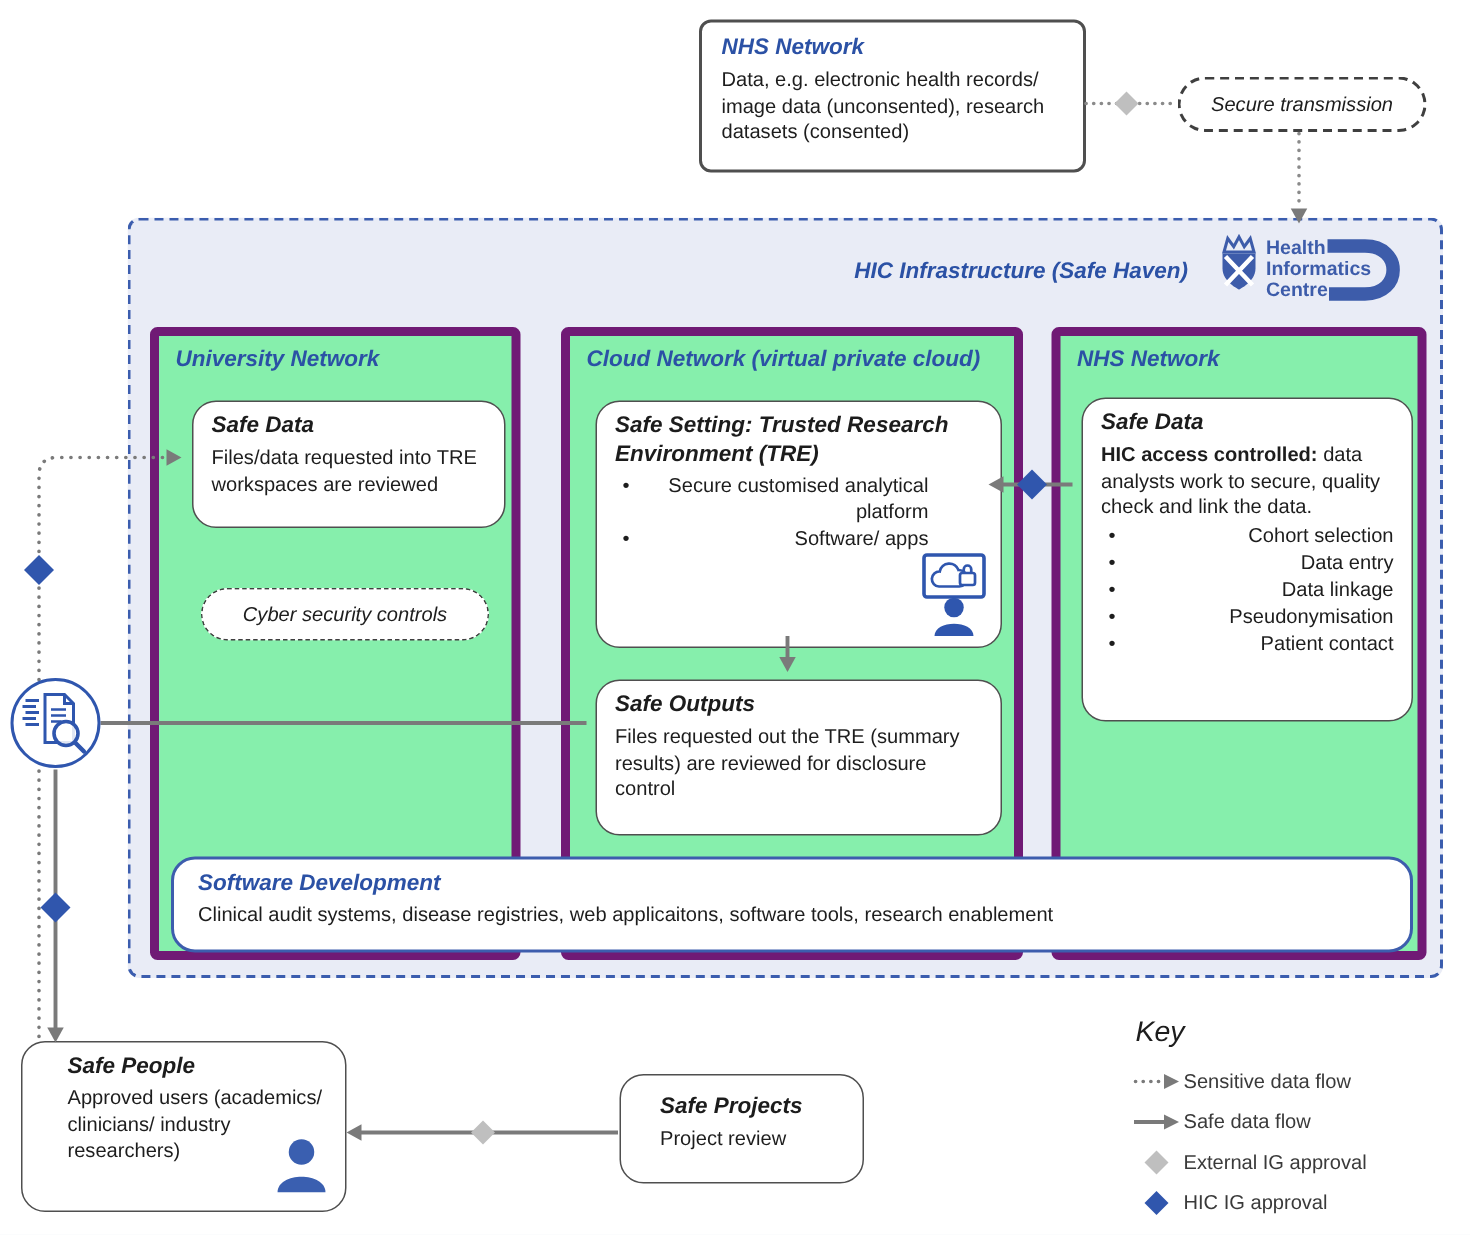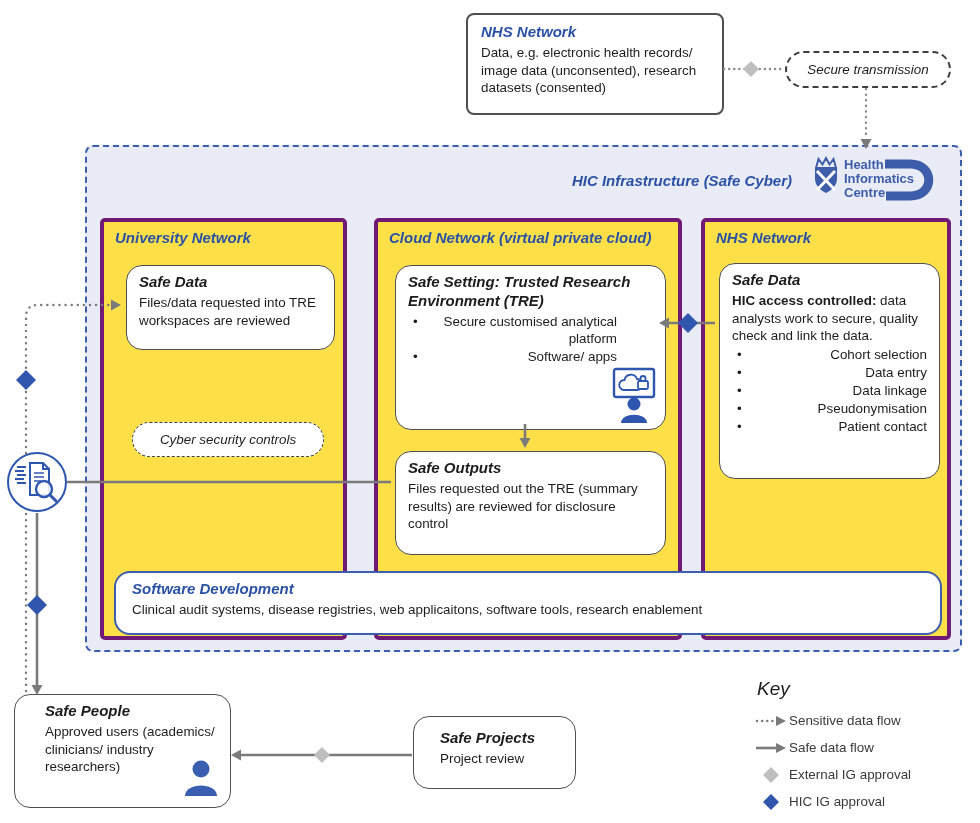--- a/index.html
+++ b/index.html
@@ -20,27 +20,27 @@
     font-size:13.4px;color:#1d1d1d;box-sizing:border-box;}
   
   #nhs-top{left:466px;top:13px;width:258px;height:102px;border-radius:8px;border-width:2px;padding:8px 13px;}
   #secure-oval{left:785px;top:51px;width:166px;height:37px;border-width:2px;}
   
   #infra{position:absolute;left:85px;top:145px;width:877px;height:507px;box-sizing:border-box;
     background:#e9ecf6;border:2px dashed #3b5dae;border-radius:8px;}
   #infra-title{position:absolute;top:25px;right:168px;font-size:15px;font-weight:bold;
     font-style:italic;color:#2b51a5;}
   #logo{position:absolute;top:8px;right:12px;width:140px;height:50px;}
-  .column{position:absolute;background:#fde047;border:4px solid #701a75;border-radius:5px;box-sizing:border-box;}
+  .column{position:absolute;background:#86efac;border:6px solid #701a75;border-radius:5px;box-sizing:border-box;}
   .col-title{padding:7px 0 0 11px;font-size:15px;font-weight:bold;font-style:italic;color:#2b51a5;}
   #col-univ{left:13px;top:71px;width:247px;height:422px;}
   #col-cloud{left:287px;top:71px;width:308px;height:422px;}
   #col-nhs{left:614px;top:71px;width:250px;height:422px;}
   #univ-safe-data{left:22px;top:43px;width:209px;height:85px;}
-  #cyber-oval{left:28px;top:168px;width:192px;height:35px;border-width:1.8px;border-color:#3f3f3f;margin-top:32px;}
+  #cyber-oval{left:28px;top:168px;width:192px;height:35px;border-width:1.8px;border-color:#3f3f3f;}
   #tre-box{left:17px;top:43px;width:271px;height:165px;}
   #tre-box ul.bullets{padding-right:36px;}
   #tre-icon{position:absolute;right:7px;bottom:2px;}
   #outputs-box{left:17px;top:229px;width:271px;height:104px;}
   #nhs-safe-data{left:14px;top:41px;width:221px;height:216px;}
   #software-box{left:27px;top:424px;width:828px;height:64px;background:#fff;border:2px solid #3d5dad;
     border-radius:16px;position:absolute;padding:7px 16px;box-sizing:border-box;}
   
   #safe-people{left:14px;top:694px;width:217px;height:114px;padding-left:30px;}
   #people-icon{position:absolute;right:10px;bottom:7px;}
@@ -63,21 +63,21 @@
 <div id="canvas">
 
   <div class="wbox" id="nhs-top">
     <div class="t blue">NHS Network</div>
     <div class="body">Data, e.g. electronic health records/ image data (unconsented), research datasets (consented)</div>
   </div>
 
   <div class="ovalD" id="secure-oval">Secure transmission</div>
 
   <div id="infra">
-    <div id="infra-title">HIC Infrastructure (Safe Cyber)</div>
+    <div id="infra-title">HIC Infrastructure (Safe Haven)</div>
 
     <div id="logo">
       <svg width="140" height="50" viewBox="0 0 140 50">
         <path d="M8 13 L10.5 4 L14.5 9.5 L18 3 L21.5 9.5 L25.5 4 L28 13 Z" fill="none" stroke="#3d5caa" stroke-width="2"></path>
         <path d="M7 14 H29 V24 C29 33 18 38 18 38 C18 38 7 33 7 24 Z" fill="#3d5caa"></path>
         <path d="M9 16 L27 35 M27 16 L9 35" stroke="#ffffff" stroke-width="3"></path>
         <path d="M77 9 H102 C127 9 127 41 102 41 H78" fill="none" stroke="#3d5caa" stroke-width="9"></path>
         <text x="36" y="14" font-size="13" font-weight="bold" fill="#3d5caa" font-family="Liberation Sans, sans-serif">Health</text>
         <text x="36" y="28" font-size="13" font-weight="bold" fill="#3d5caa" font-family="Liberation Sans, sans-serif">Informatics</text>
         <text x="36" y="42" font-size="13" font-weight="bold" fill="#3d5caa" font-family="Liberation Sans, sans-serif">Centre</text>

